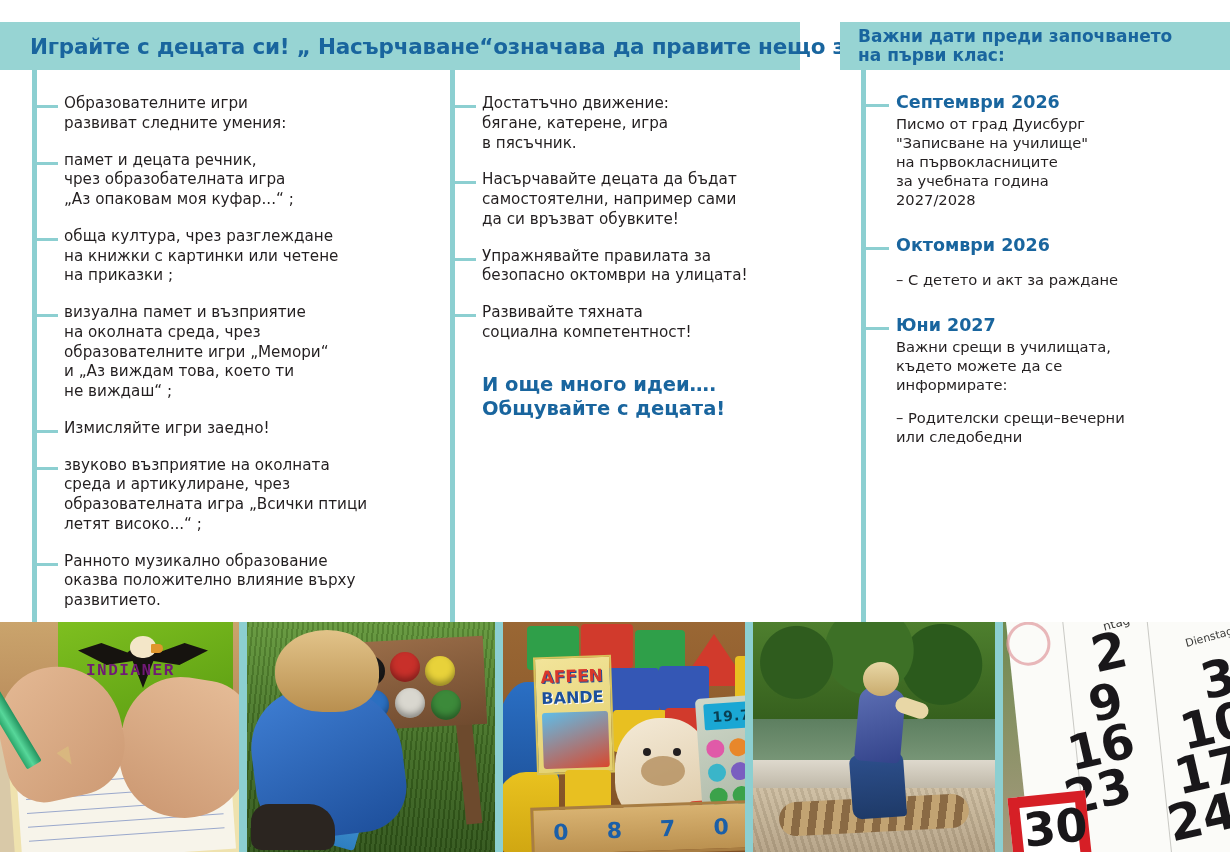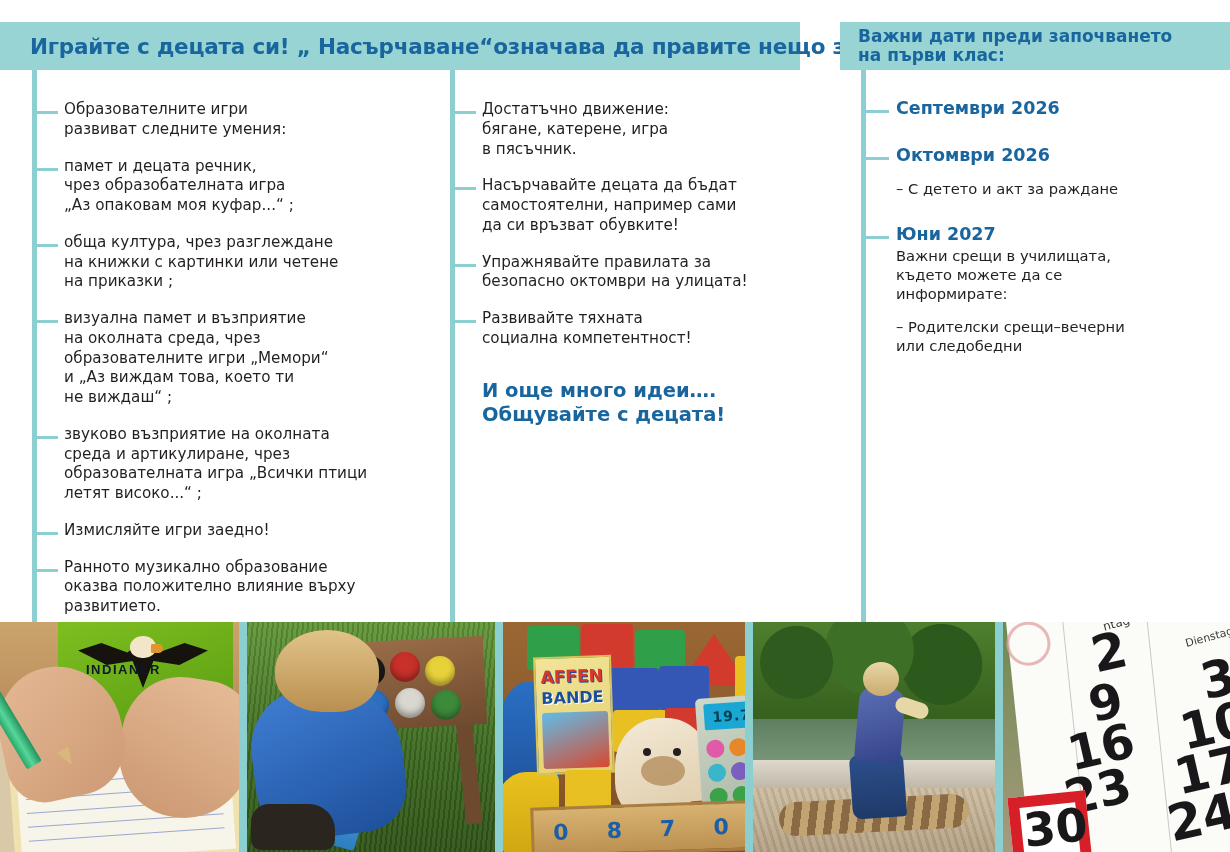--- a/index.html
+++ b/index.html
@@ -63,21 +63,21 @@
     width:5px;
     background:#8ccfd1;
   }
   .rail-c1{ left:32px;  top:70px;  height:552px; }
   .rail-c2{ left:450px; top:70px;  height:552px; }
   .rail-c3{ left:861px; top:70px;  height:552px; }
 
   
   .col{
     position:absolute;
-    top:70px;
+    top:64px;
   }
   .col1{ left:32px;  width:410px; }
   .col2{ left:450px; width:350px; }
   .col3{ left:861px; width:333px; }
 
   .bullet{
     position:relative;
     padding-left:32px;
     margin-bottom:17px;
   }
@@ -190,23 +190,23 @@
     background:#f3e6c8; border-radius:50% 50% 45% 45%;
   }
   .p1 .eagle-beak{
     position:absolute; left:151px; top:22px;
     width:12px; height:9px;
     background:#e0962c; border-radius:2px 8px 8px 2px;
   }
   .p1 .word{
     position:absolute; left:86px; top:40px;
     width:116px; height:16px;
-    color:#0f172a; font-size:13px; font-weight:bold;
+    color:#701a75; font-size:16px; font-weight:bold;
     letter-spacing:1.5px;
-    font-family:Liberation Sans, sans-serif;
+    font-family:Liberation Mono, monospace;
   }
   .p1 .arm-l{
     position:absolute; left:0px; top:44px;
     width:122px; height:132px;
     background:linear-gradient(145deg,#e4b994 0%,#cd9a74 100%);
     border-radius:46% 52% 40% 30%;
     transform:rotate(-12deg);
   }
   .p1 .arm-r{
     position:absolute; left:120px; top:56px;
@@ -556,29 +556,29 @@
 на приказки ;</div>
       </div>
     <div class="bullet">
         <div class="btxt">визуална памет и възприятие
 на околната среда, чрез
 образователните игри „Мемори“
 и „Аз виждам това, което ти
 не виждаш“ ;</div>
       </div>
     <div class="bullet">
+        <div class="btxt">Измисляйте игри заедно!</div>
+      </div>
+    <div class="bullet">
         <div class="btxt">звуково възприятие на околната
 среда и артикулиране, чрез
 образователната игра „Всички птици
 летят високо...“ ;</div>
       </div>
     <div class="bullet">
-        <div class="btxt">Измисляйте игри заедно!</div>
-      </div>
-    <div class="bullet">
         <div class="btxt">Ранното музикално образование
 оказва положително влияние върху
 развитието.</div>
       </div>
   </div>
 
   <div class="col col2">
     <div class="bullet">
         <div class="btxt">Достатъчно движение:
 бягане, катерене, игра
@@ -597,20 +597,25 @@
         <div class="btxt">Развивайте тяхната
 социална компетентност!</div>
       </div>
     <div class="cta">И още много идеи….
 Общувайте с децата!</div>
   </div>
 
   <div class="col col3">
     <div class="date-entry">
       <div class="d-title">Септември 2026</div>
+      <div class="d-body">Писмо от град Дуисбург
+"Записване на училище"
+на първокласниците
+за учебната година
+2027/2028</div>
     </div>
     <div class="date-entry">
       <div class="d-title">Октомври 2026</div>
       <div class="d-note">– С детето и акт за раждане</div>
     </div>
     <div class="date-entry">
       <div class="d-title">Юни 2027</div>
       <div class="d-body">Важни срещи в училищата,
 където можете да се
 информирате:</div>

